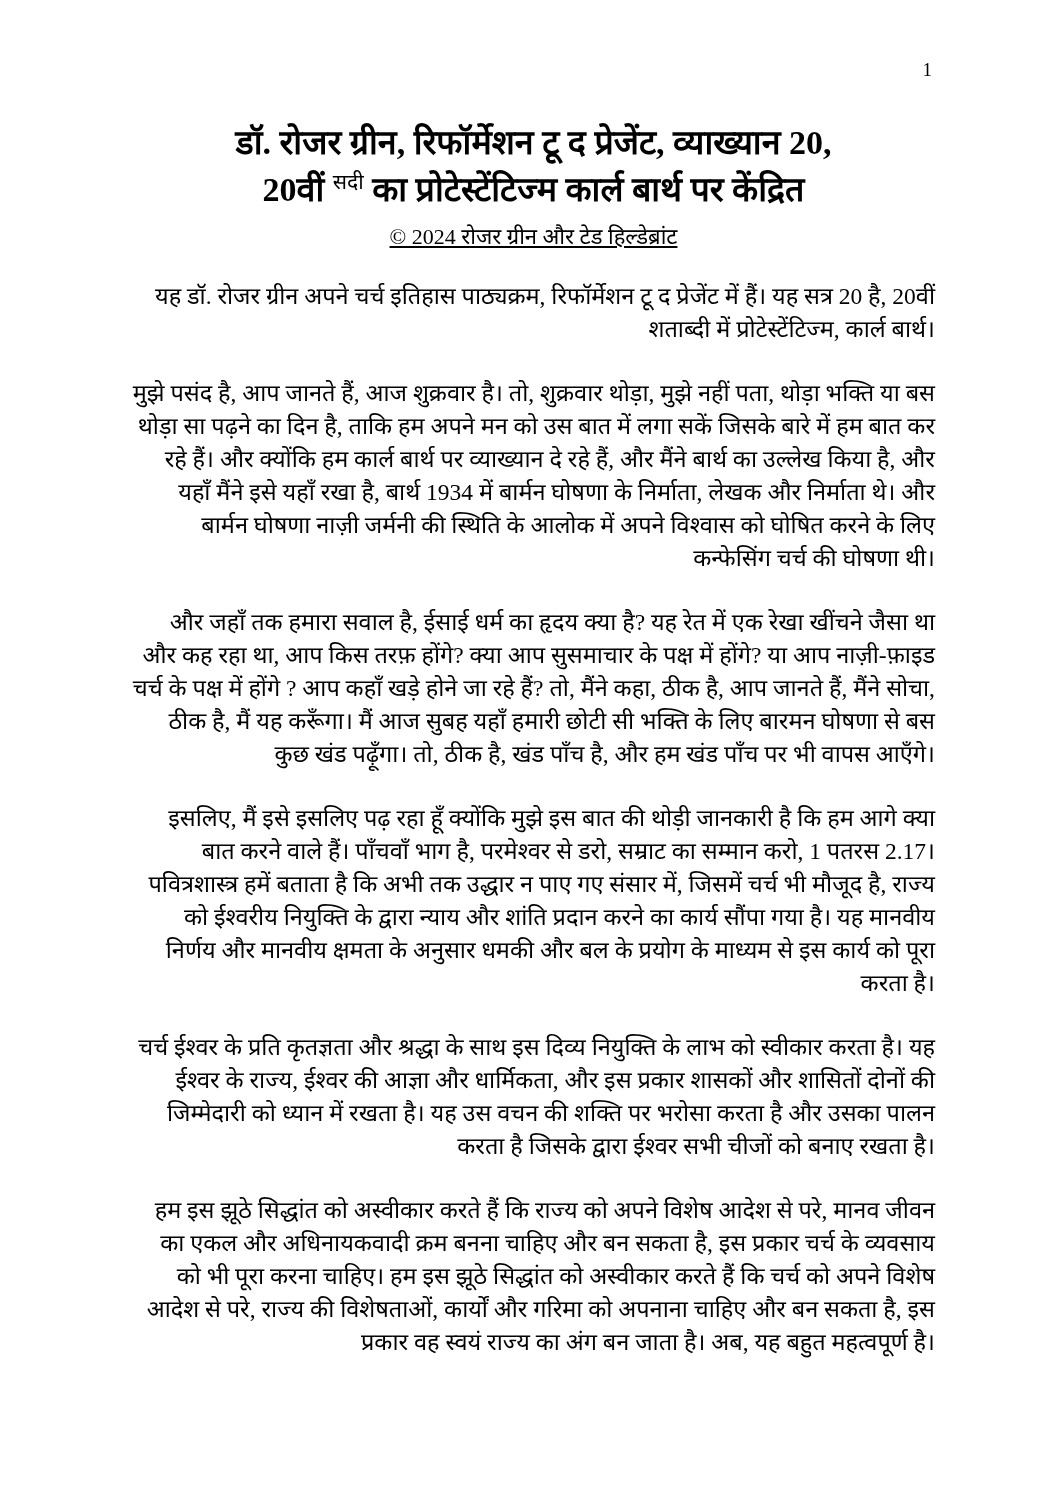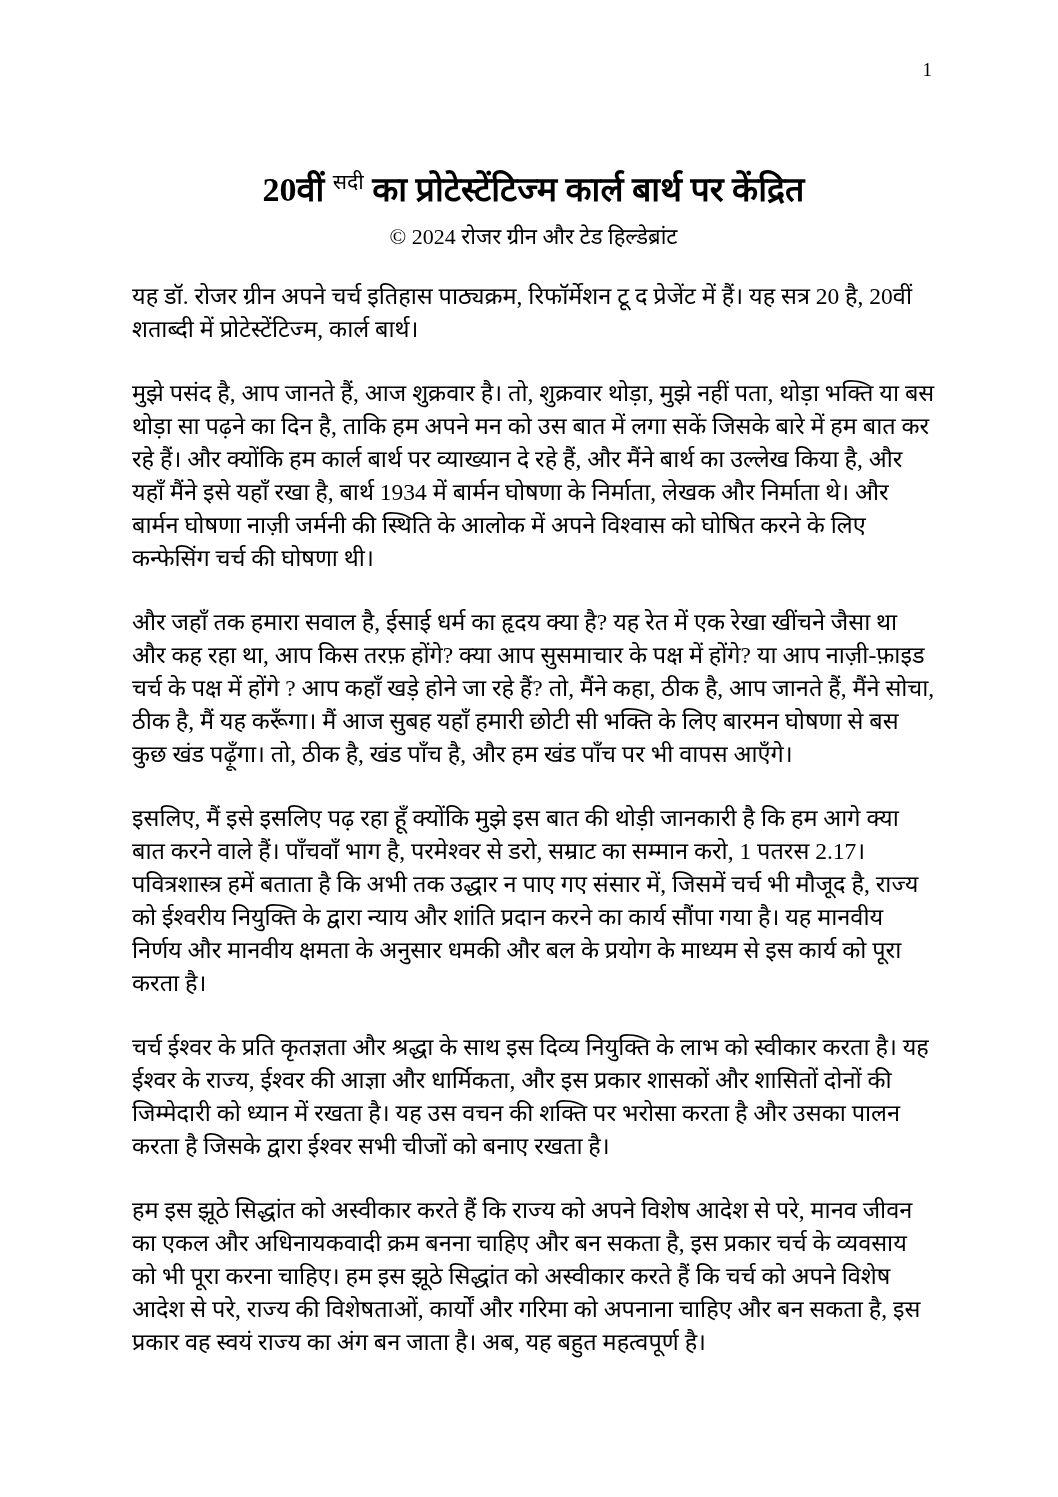--- a/index.html
+++ b/index.html
@@ -35,37 +35,38 @@
   }
   .doc-title .sup {
     font-size: 0.62em;
     vertical-align: super;
     font-weight: normal;
   }
   .byline {
     text-align: center;
     font-size: 22px;
     margin: 6px 0 30px 0;
+    text-decoration: underline;
   }
   .body-text p {
     font-size: 23.5px;
     line-height: 33px;
     margin: 0 0 31px 0;
-    text-align: left;
+    text-align: right;
   }
 </style>
 </head>
 <body>
 
 <div class="page">
 
   <div class="page-number">1</div>
 
   <h1 class="doc-title">
-    <br>
+    <span>डॉ. रोजर ग्रीन, रिफॉर्मेशन टू द प्रेजेंट, व्याख्यान 20,</span><br>
     <span>20वीं </span><span class="sup">सदी</span><span> का प्रोटेस्टेंटिज्म कार्ल बार्थ पर केंद्रित</span>
   </h1>
 
   <div class="byline">© 2024 रोजर ग्रीन और टेड हिल्डेब्रांट</div>
 
   <div class="body-text">
     <p>यह डॉ. रोजर ग्रीन अपने चर्च इतिहास पाठ्यक्रम, रिफॉर्मेशन टू द प्रेजेंट में हैं। यह सत्र 20 है, 20वीं शताब्दी में प्रोटेस्टेंटिज्म, कार्ल बार्थ।</p>
     <p>मुझे पसंद है, आप जानते हैं, आज शुक्रवार है। तो, शुक्रवार थोड़ा, मुझे नहीं पता, थोड़ा भक्ति या बस थोड़ा सा पढ़ने का दिन है, ताकि हम अपने मन को उस बात में लगा सकें जिसके बारे में हम बात कर रहे हैं। और क्योंकि हम कार्ल बार्थ पर व्याख्यान दे रहे हैं, और मैंने बार्थ का उल्लेख किया है, और यहाँ मैंने इसे यहाँ रखा है, बार्थ 1934 में बार्मन घोषणा के निर्माता, लेखक और निर्माता थे। और बार्मन घोषणा नाज़ी जर्मनी की स्थिति के आलोक में अपने विश्वास को घोषित करने के लिए कन्फेसिंग चर्च की घोषणा थी।</p>
     <p>और जहाँ तक हमारा सवाल है, ईसाई धर्म का हृदय क्या है? यह रेत में एक रेखा खींचने जैसा था और कह रहा था, आप किस तरफ़ होंगे? क्या आप सुसमाचार के पक्ष में होंगे? या आप नाज़ी-फ़ाइड चर्च के पक्ष में होंगे ? आप कहाँ खड़े होने जा रहे हैं? तो, मैंने कहा, ठीक है, आप जानते हैं, मैंने सोचा, ठीक है, मैं यह करूँगा। मैं आज सुबह यहाँ हमारी छोटी सी भक्ति के लिए बारमन घोषणा से बस कुछ खंड पढ़ूँगा। तो, ठीक है, खंड पाँच है, और हम खंड पाँच पर भी वापस आएँगे।</p>
     <p>इसलिए, मैं इसे इसलिए पढ़ रहा हूँ क्योंकि मुझे इस बात की थोड़ी जानकारी है कि हम आगे क्या बात करने वाले हैं। पाँचवाँ भाग है, परमेश्वर से डरो, सम्राट का सम्मान करो, 1 पतरस 2.17। पवित्रशास्त्र हमें बताता है कि अभी तक उद्धार न पाए गए संसार में, जिसमें चर्च भी मौजूद है, राज्य को ईश्वरीय नियुक्ति के द्वारा न्याय और शांति प्रदान करने का कार्य सौंपा गया है। यह मानवीय निर्णय और मानवीय क्षमता के अनुसार धमकी और बल के प्रयोग के माध्यम से इस कार्य को पूरा करता है।</p>

